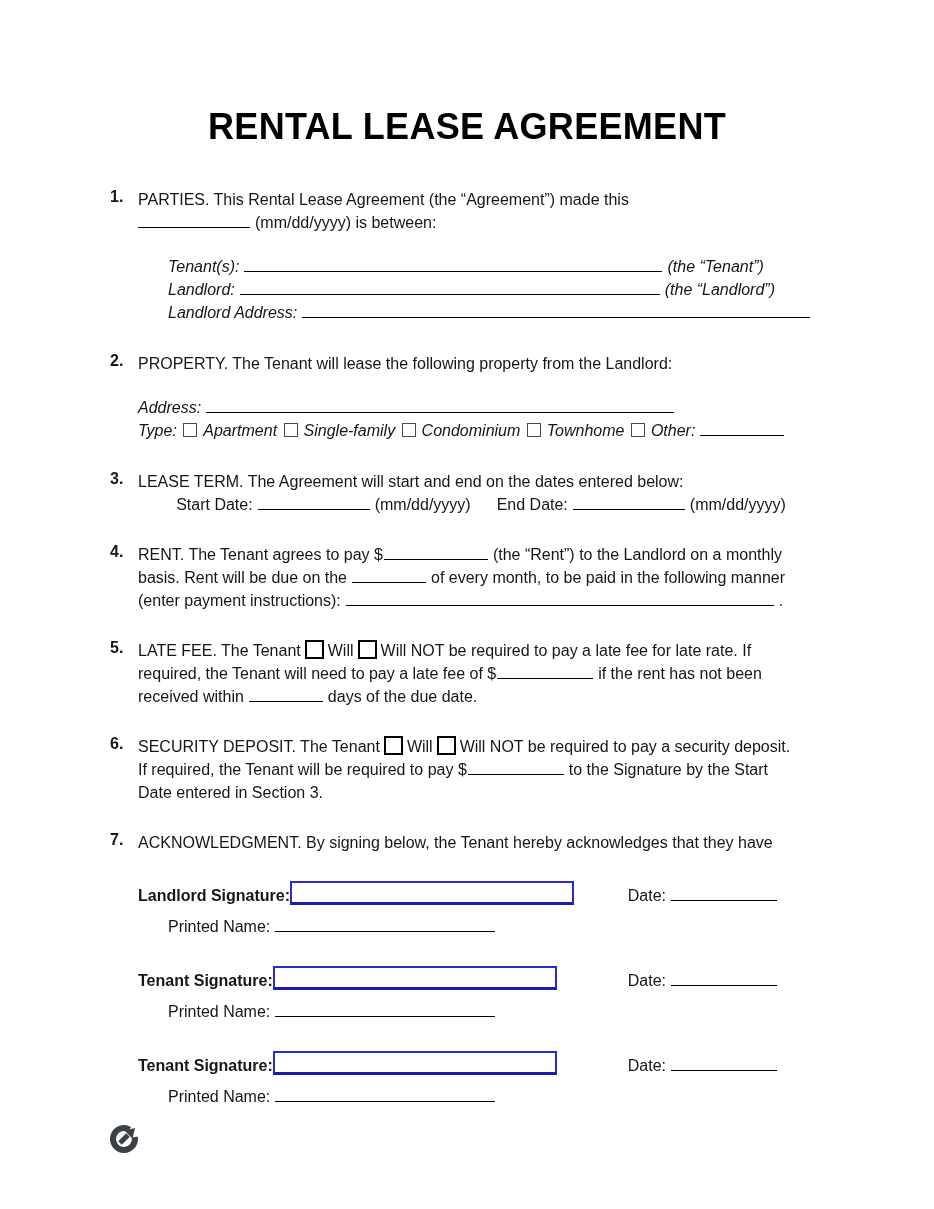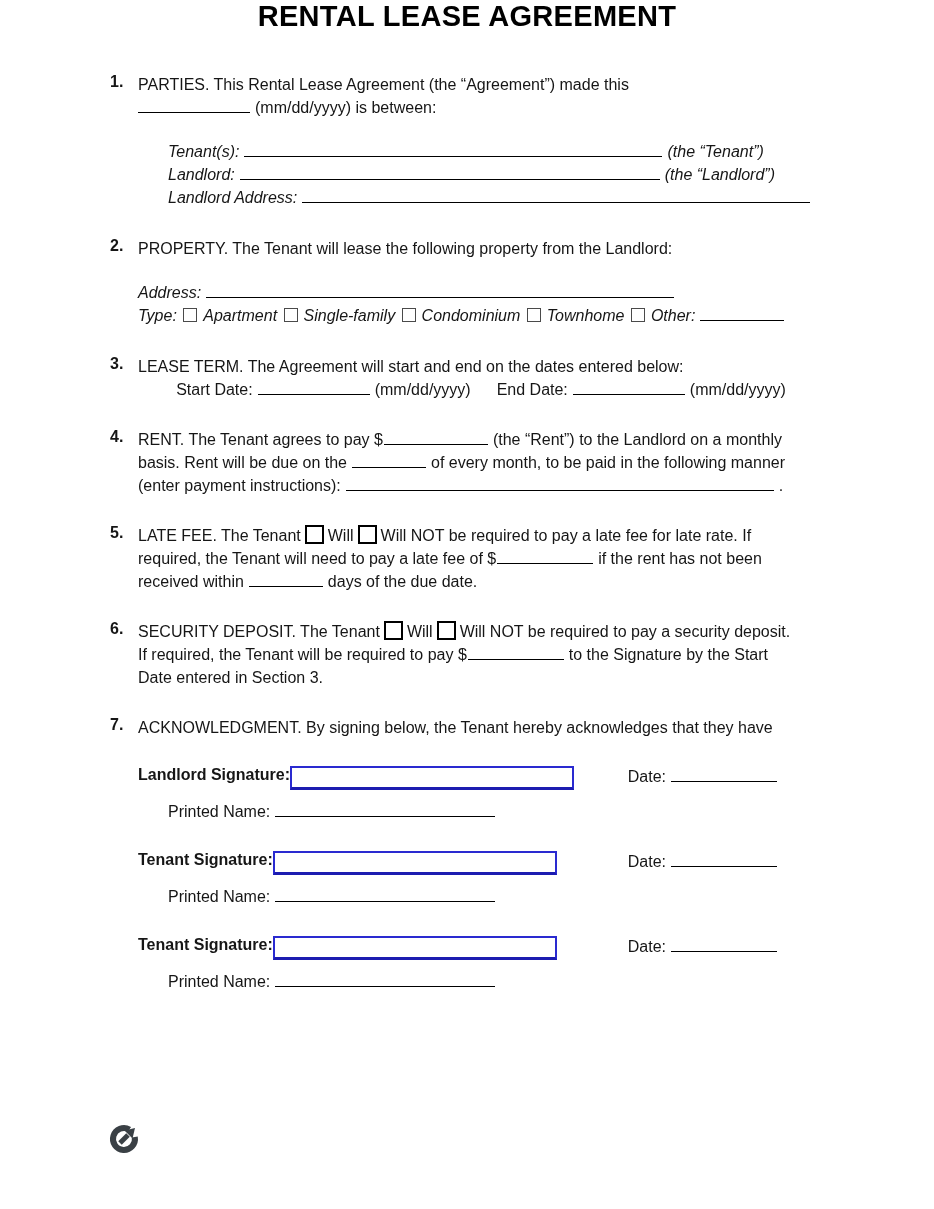--- a/index.html
+++ b/index.html
@@ -6,22 +6,23 @@
   .page {
     position:relative;
     width:934px; height:1209px;
     background:#ffffff;
     font-family:"Liberation Sans", sans-serif;
     font-size:16px;
     color:#161616;
     overflow:hidden;
   }
   .title {
+    padding-top:106px;
     text-align:center;
-    font-size:29px;
+    font-size:36px;
     font-weight:bold;
     letter-spacing:0.3px;
     color:#000;
   }
   .content {
     margin:40px 0 0 110px;
     width:714px;
   }
   .sec { display:flex; margin-bottom:27px; }
   .sec-num { flex:none; width:28px; font-weight:bold; }
@@ -59,21 +60,21 @@
     vertical-align:-3px;
     cursor:pointer;
   }
   .fields1 { margin:22px 0 0 30px;font-style:italic; }
   .frow { line-height:22px; margin-bottom:1px; }
   .fields2 { margin-top:22px;font-style:italic; }
   .dates-row { line-height:23px;text-align:center; }
   .gap-mid { display:inline-block; width:26px; }
   
   .sig-area { margin-left:28px; margin-top:18px; }
-  .sig-row { display:flex; align-items:flex-start; margin-top:28px; }
+  .sig-row { display:flex; align-items:flex-end; margin-top:28px; }
   .sig-row.first { margin-top:18px; }
   .sig-label { font-weight:bold; white-space:nowrap; }
   .sig-box {
     flex:none;
     width:272px; height:19px;
     background:#fff;
     border:2px solid #2a2ad0;
     border-bottom:3px solid #1c1cb0;
     border-radius:0;
     outline:none;

